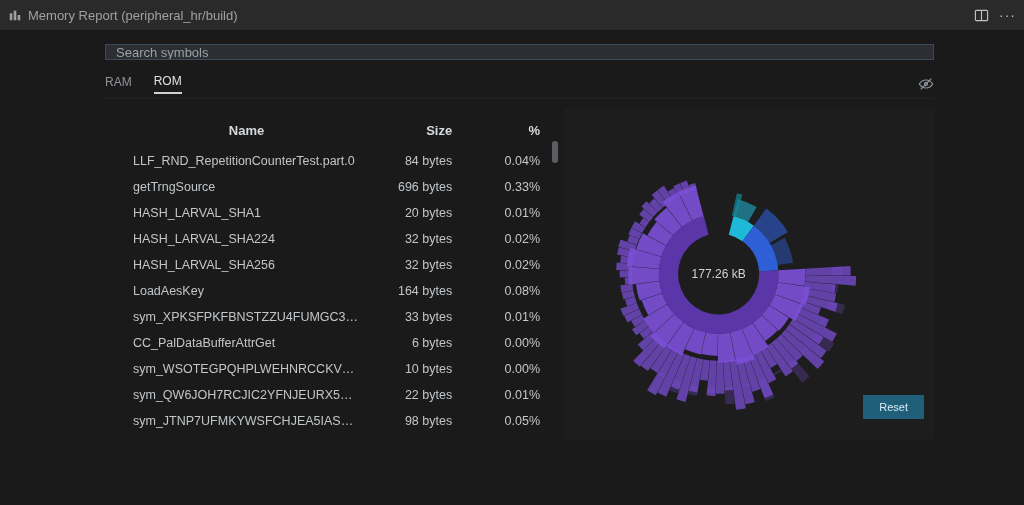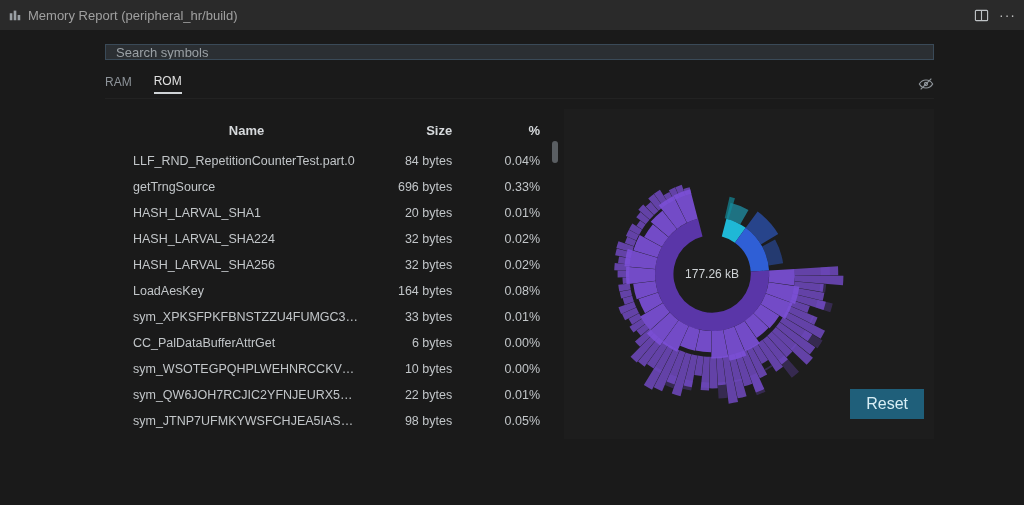--- a/index.html
+++ b/index.html
@@ -118,21 +118,21 @@
     transform: translate(-50%, -50%);
     color: #cfd3d6;
     font-size: 12px;
   }
   .reset-btn {
     margin-top: 18px;
     background: #1f5f7a;
     color: #d8eef5;
     border: none;
     padding: 6px 16px;
-    font-size: 16px;
+    font-size: 11px;
     cursor: pointer;
   }
   .dots-icon { font-size: 14px; letter-spacing: 1px; cursor: pointer; }
   .layout-icon { width: 15px; height: 15px; display: inline-flex; cursor: pointer; }
 </style>
 </head>
 <body>
 
 <div class="titlebar">
   <div class="left">

